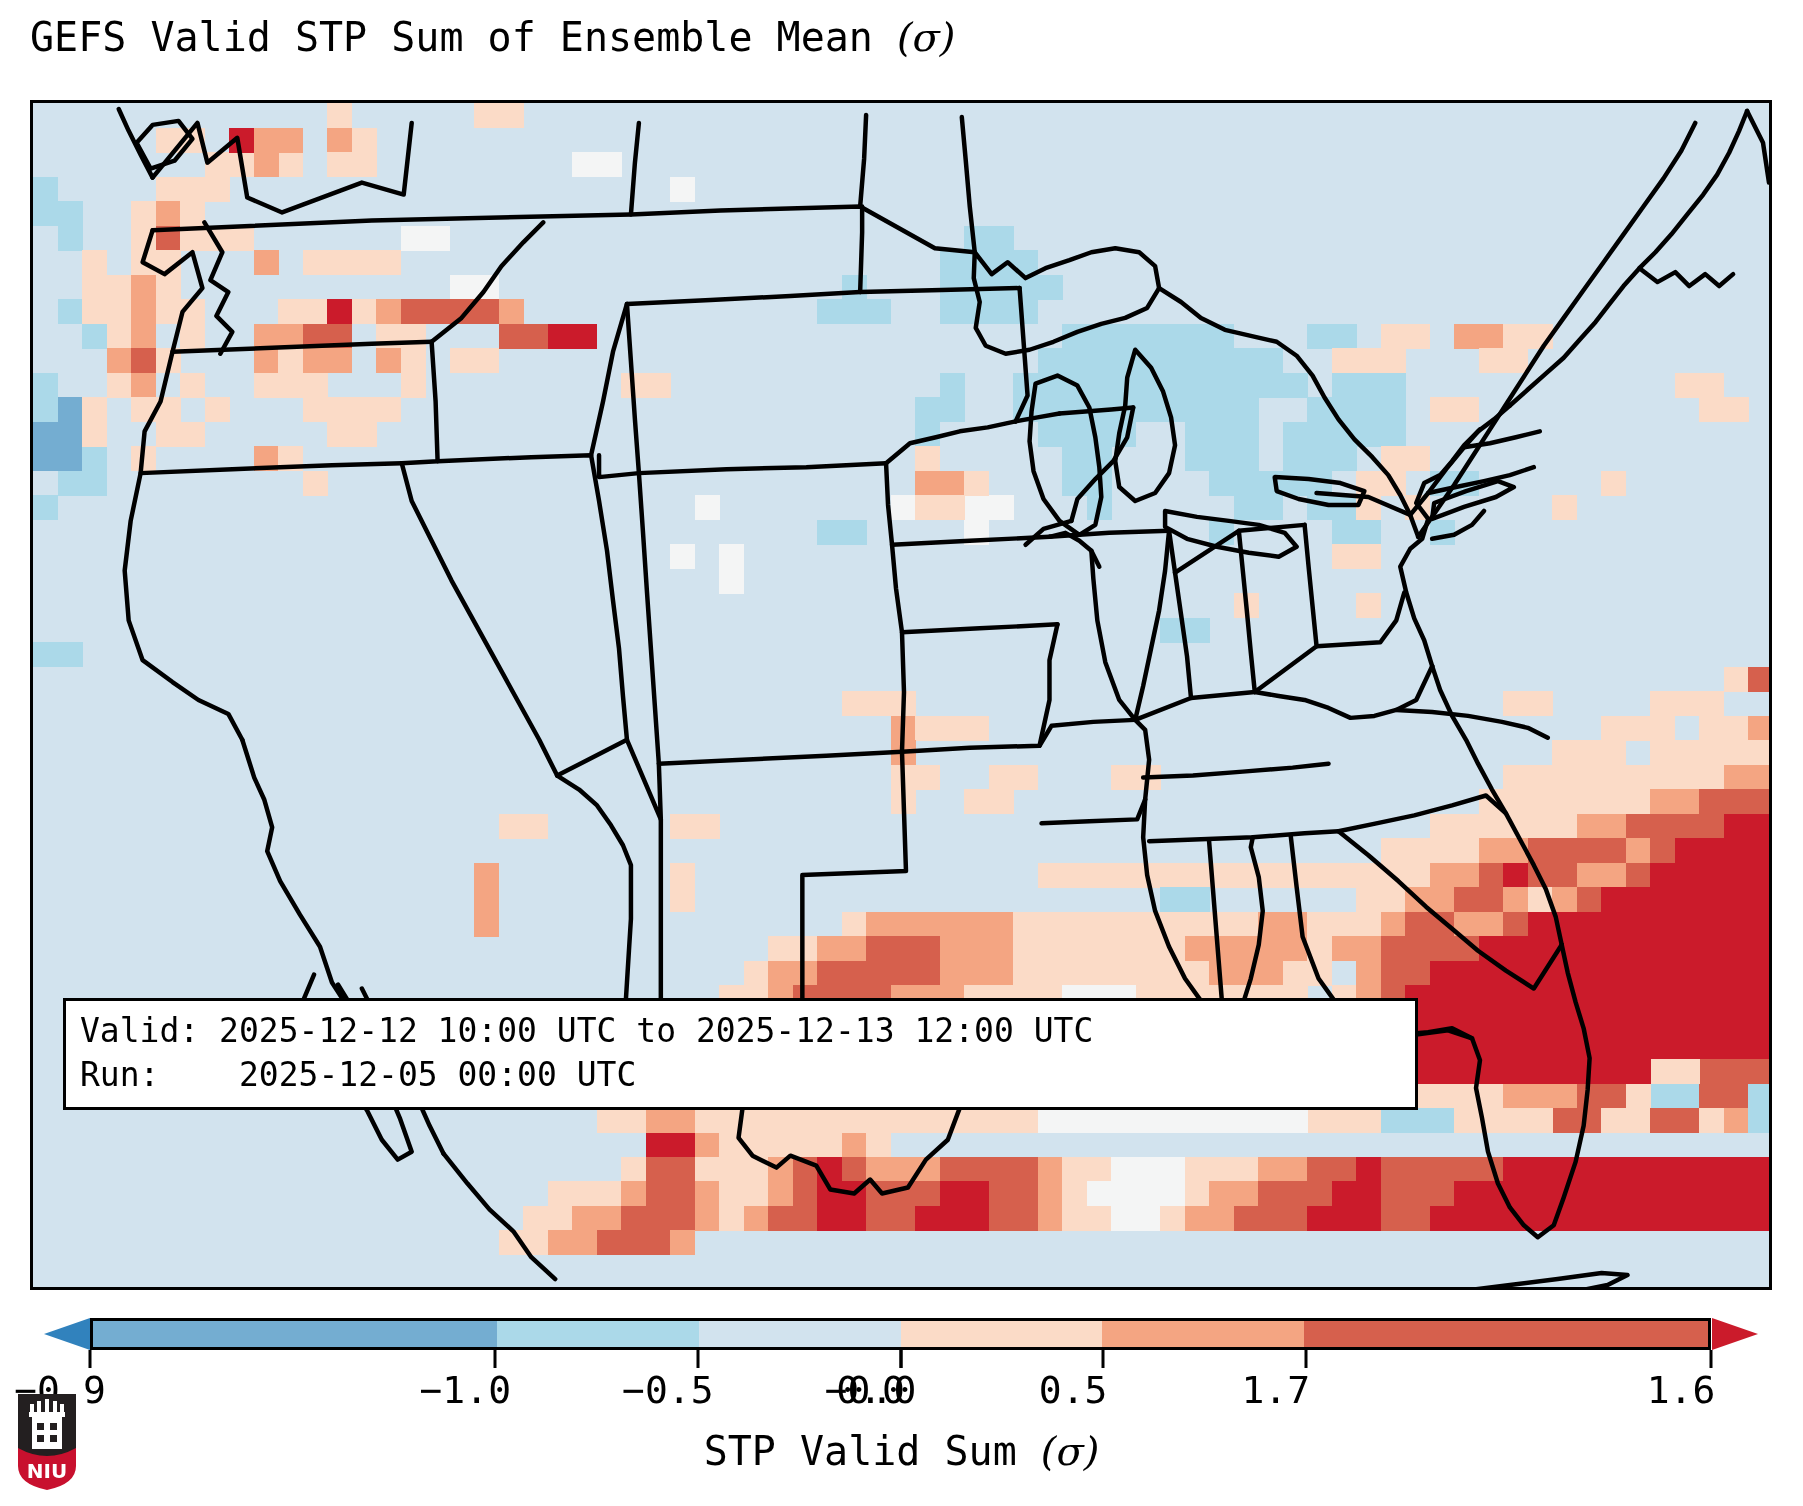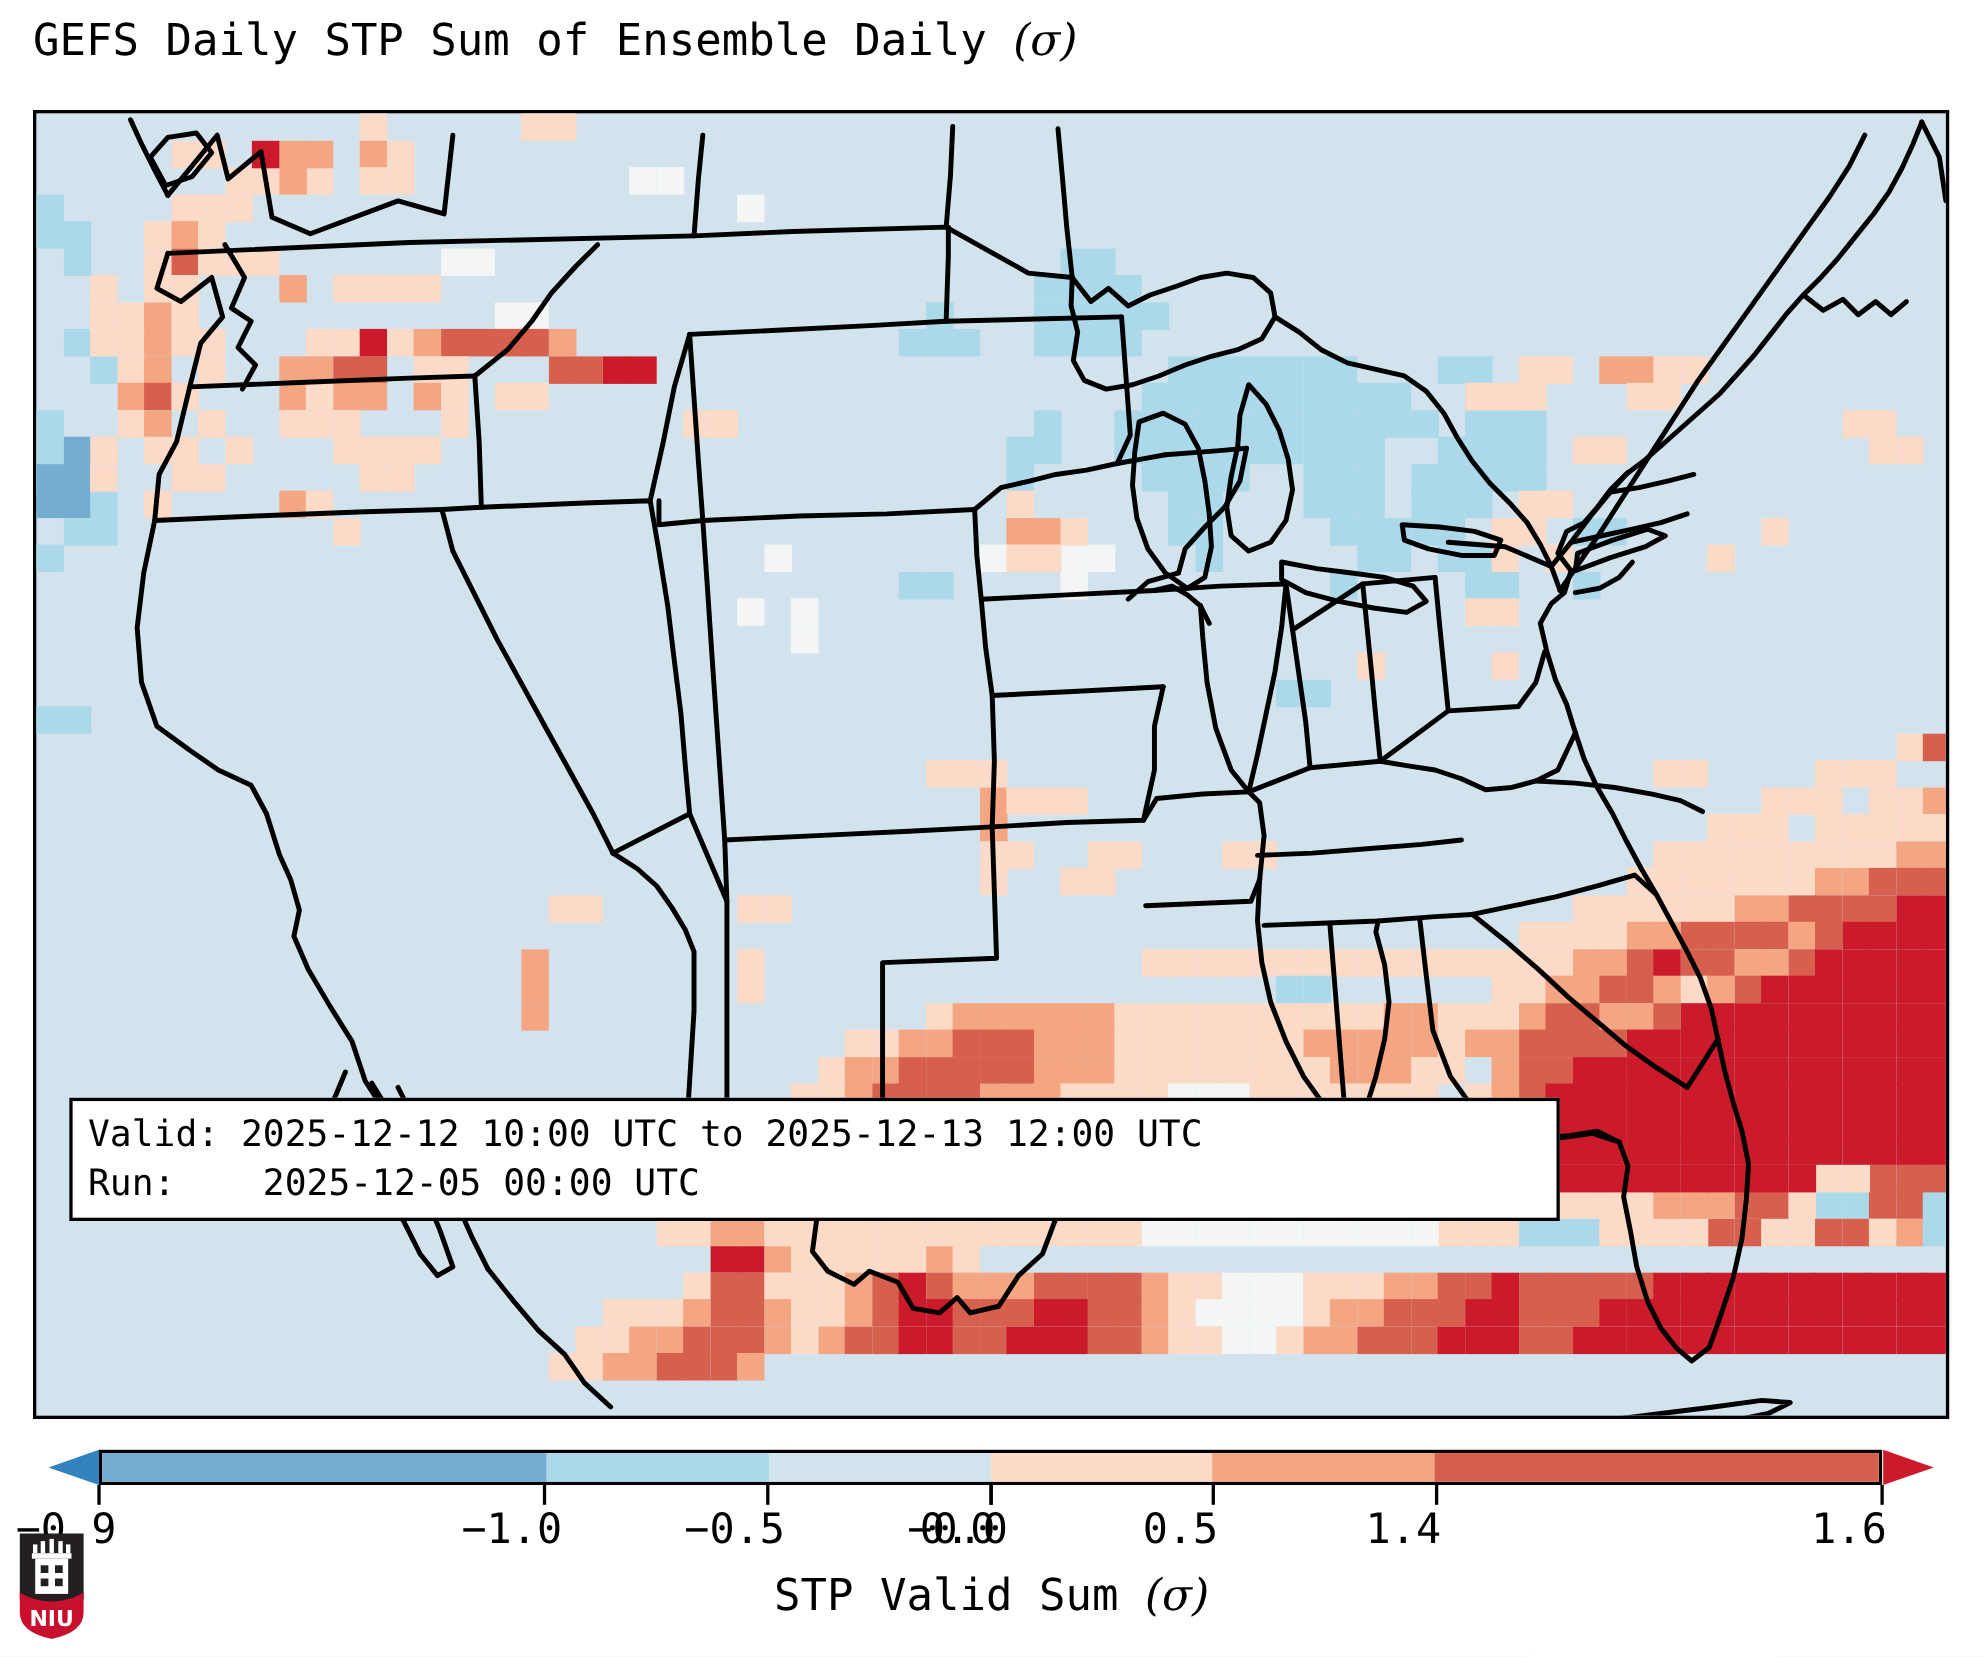--- a/index.html
+++ b/index.html
@@ -157,21 +157,21 @@
     position: absolute;
     left: 16px;
     top: 1392px;
     width: 62px;
     height: 100px;
   }
 </style>
 </head>
 <body>
 
-<div id="fig-title"><span>GEFS Daily STP Sum of Ensemble Daily </span><span class="sig">(σ)</span></div>
+<div id="fig-title"><span>GEFS Valid STP Sum of Ensemble Mean </span><span class="sig">(σ)</span></div>
 
 <div id="map-panel">
 
   <div id="grid-layer">
       <div class="cell" style="left: 0px; top: 73.5px; width: 25.1px; height: 49.6px; background: rgb(171, 217, 233);"></div>
       <div class="cell" style="left: 24.5px; top: 98px; width: 25.1px; height: 49.6px; background: rgb(171, 217, 233);"></div>
       <div class="cell" style="left: 0px; top: 269.5px; width: 25.1px; height: 74.1px; background: rgb(171, 217, 233);"></div>
       <div class="cell" style="left: 24.5px; top: 294px; width: 25.1px; height: 49.6px; background: rgb(116, 173, 209);"></div>
       <div class="cell" style="left: 0px; top: 318.5px; width: 49.6px; height: 49.6px; background: rgb(116, 173, 209);"></div>
       <div class="cell" style="left: 49px; top: 318.5px; width: 25.1px; height: 49.6px; background: rgb(171, 217, 233);"></div>
@@ -1278,21 +1278,21 @@
       <div class="tick" style="left: 100%;"></div>
     </div>
 </div>
 <div id="cbar-labels">
     <div class="lab" style="left: 0%;">−0.9</div>
     <div class="lab" style="left: 25%;">−1.0</div>
     <div class="lab" style="left: 37.5%;">−0.5</div>
     <div class="lab" style="left: 50%;">−0.0</div>
     <div class="lab" style="left: 50%;">0.0</div>
     <div class="lab" style="left: 62.5%;">0.5</div>
-    <div class="lab" style="left: 75%;">1.4</div>
+    <div class="lab" style="left: 75%;">1.7</div>
     <div class="lab" style="left: 100%;">1.6</div>
   </div>
 
 <div id="cbar-axis-label"><span>STP Valid Sum </span><span class="sig">(σ)</span></div>
 
 <svg id="niu-logo" viewBox="0 0 62 100">
   <path d="M2 2 H60 V62 Q31 78 2 62 Z" fill="#231f20"></path>
   <path d="M2 56 Q31 72 60 56 V74 Q60 92 31 98 Q2 92 2 74 Z" fill="#c8102e"></path>
   <g fill="#ffffff">
     <rect x="14" y="12" width="4" height="8"></rect>

